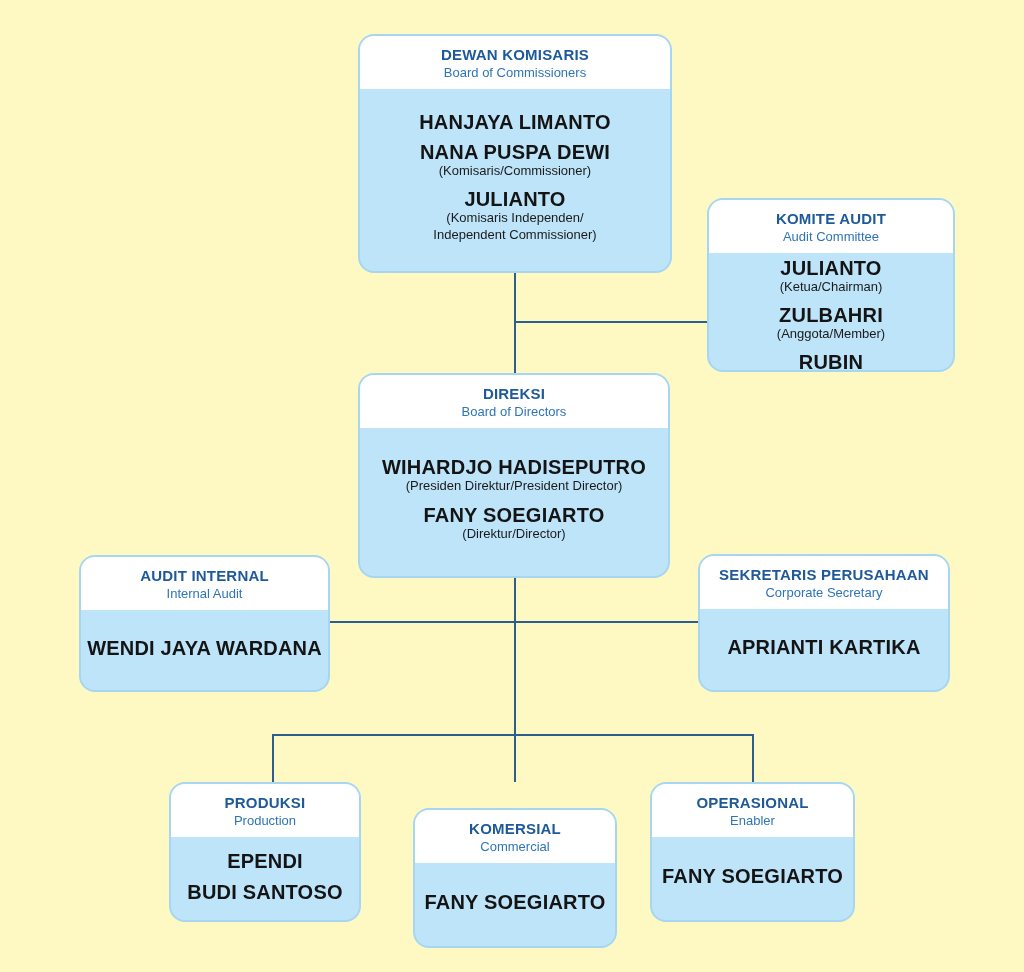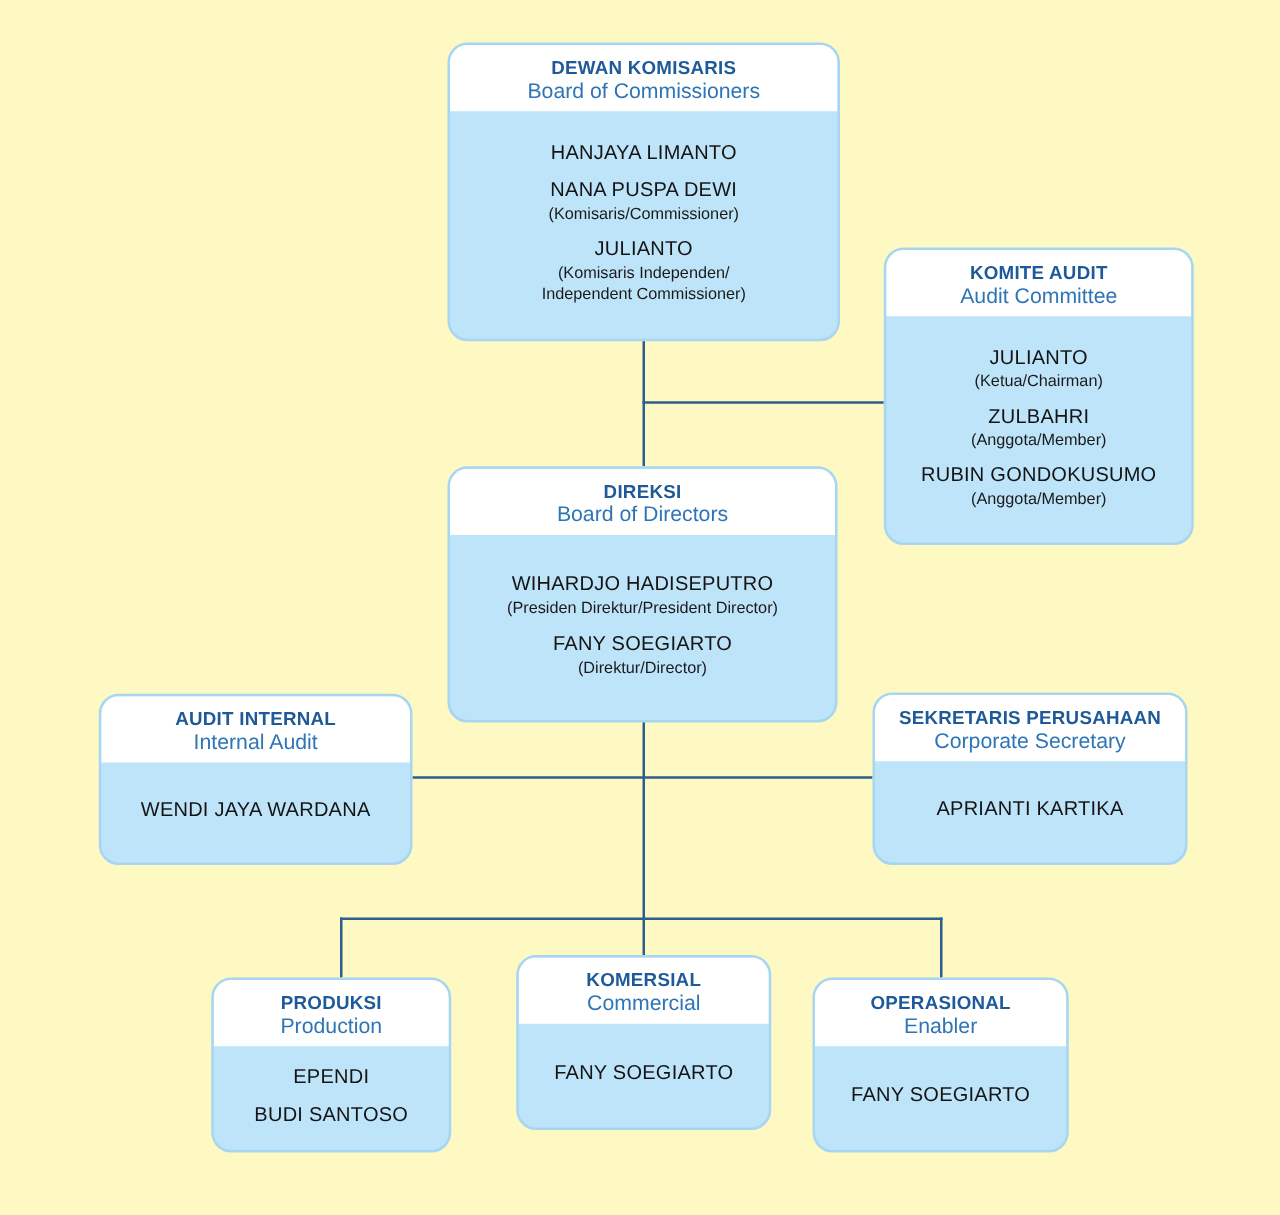--- a/index.html
+++ b/index.html
@@ -51,57 +51,57 @@
     padding-top: 2px;
   }
   .box-title {
     font-size: 15px;
     font-weight: 700;
     color: #1e5a99;
     line-height: 18px;
     letter-spacing: 0.2px;
   }
   .box-subtitle {
-    font-size: 17px;
+    font-size: 13px;
     color: #2e75b6;
     line-height: 17px;
     text-align: center;
   }
   .box-body {
     flex: 1 1 auto;
     display: flex;
     flex-direction: column;
     align-items: center;
     justify-content: center;
     text-align: center;
     gap: 12px;
     padding: 6px 4px 10px 4px;
   }
   .member { display: flex; flex-direction: column; align-items: center; }
   .member-name {
-    font-size: 16px;
-    font-weight: 400;
+    font-size: 20px;
+    font-weight: 700;
     color: #141414;
     line-height: 19px;
     letter-spacing: 0.2px;
   }
   .member-role {
     font-size: 13px;
     color: #1a1a1a;
     line-height: 17px;
     white-space: pre-line;
   }
 
   #box-dewan        { left: 358px; top: 34px;  width: 314px; height: 239px; }
-  #box-komite       { left: 707px; top: 198px; width: 248px; height: 238px; }
+  #box-komite       { left: 707px; top: 198px; width: 248px; height: 174px; }
   #box-direksi      { left: 358px; top: 373px; width: 312px; height: 205px; }
   #box-audit-internal { left: 79px;  top: 555px; width: 251px; height: 137px; }
   #box-sekretaris   { left: 698px; top: 554px; width: 252px; height: 138px; }
   #box-produksi     { left: 169px; top: 782px; width: 192px; height: 140px; }
-  #box-komersial    { left: 413px; top: 764px; width: 204px; height: 140px; }
+  #box-komersial    { left: 413px; top: 808px; width: 204px; height: 140px; }
   #box-operasional  { left: 650px; top: 782px; width: 205px; height: 140px; }
 
   
   #box-dewan .box-body, #box-komite .box-body { gap: 11px; }
 </style>
 </head>
 <body>
 
 <div id="canvas">
 

